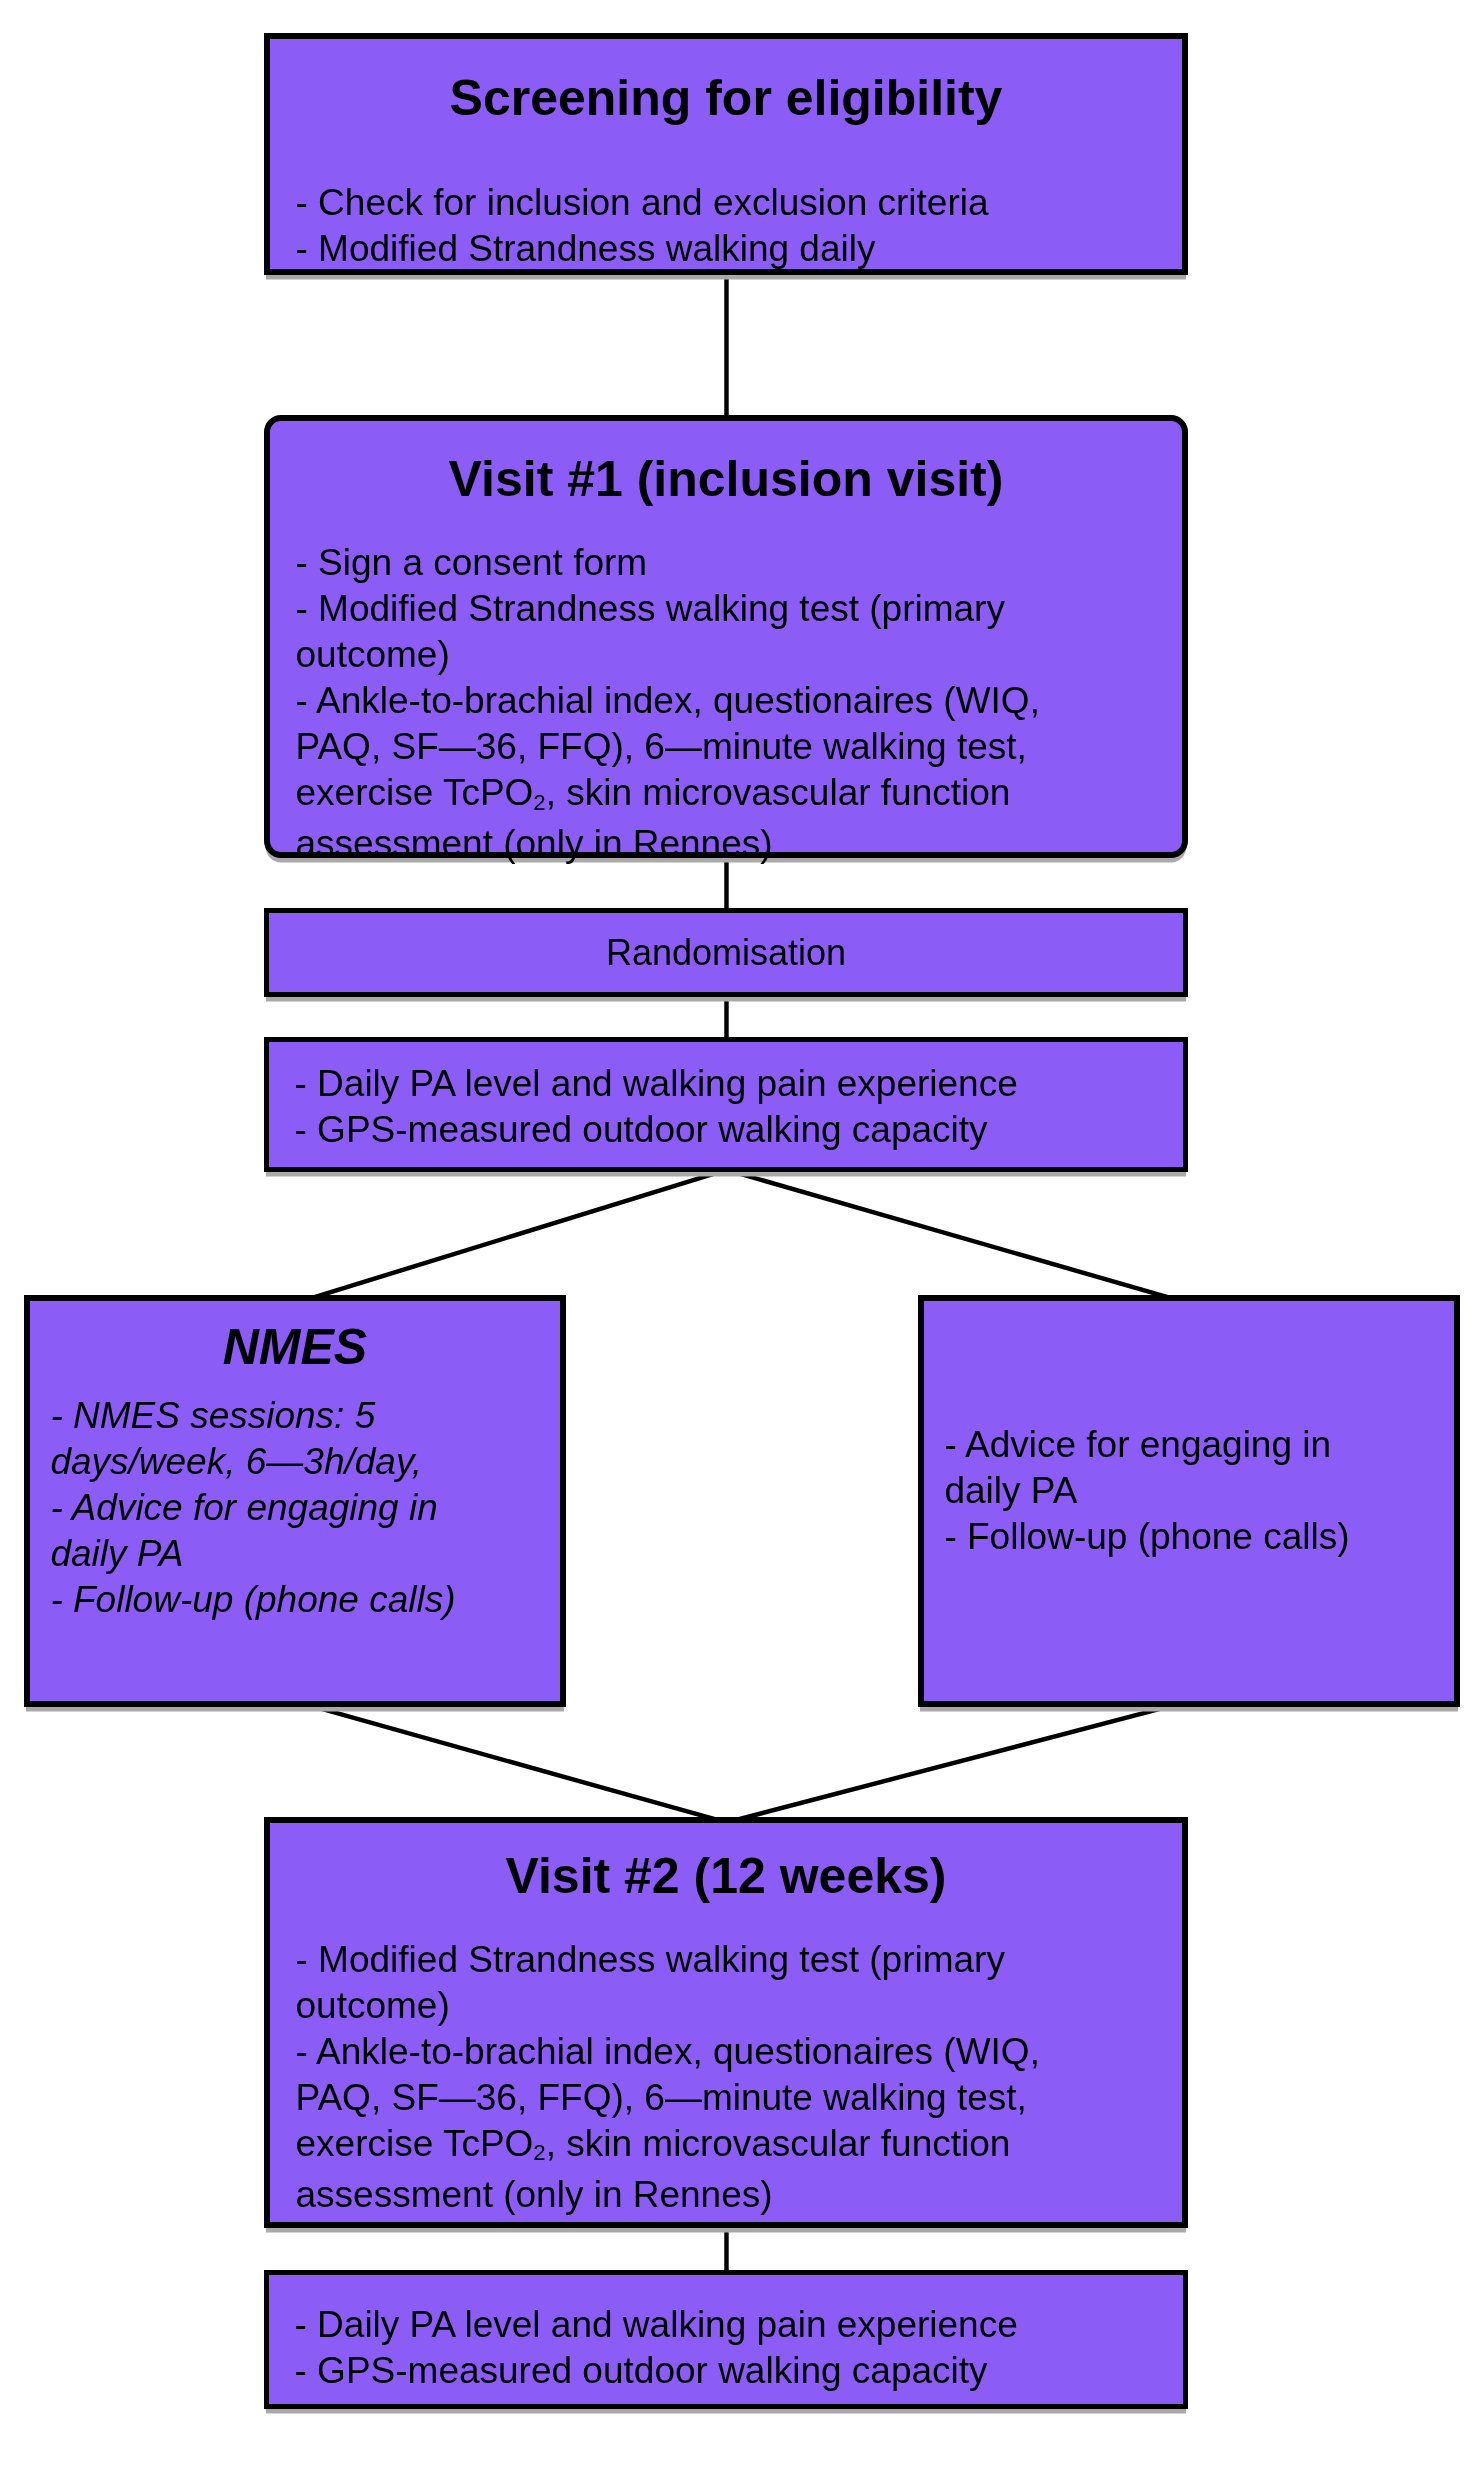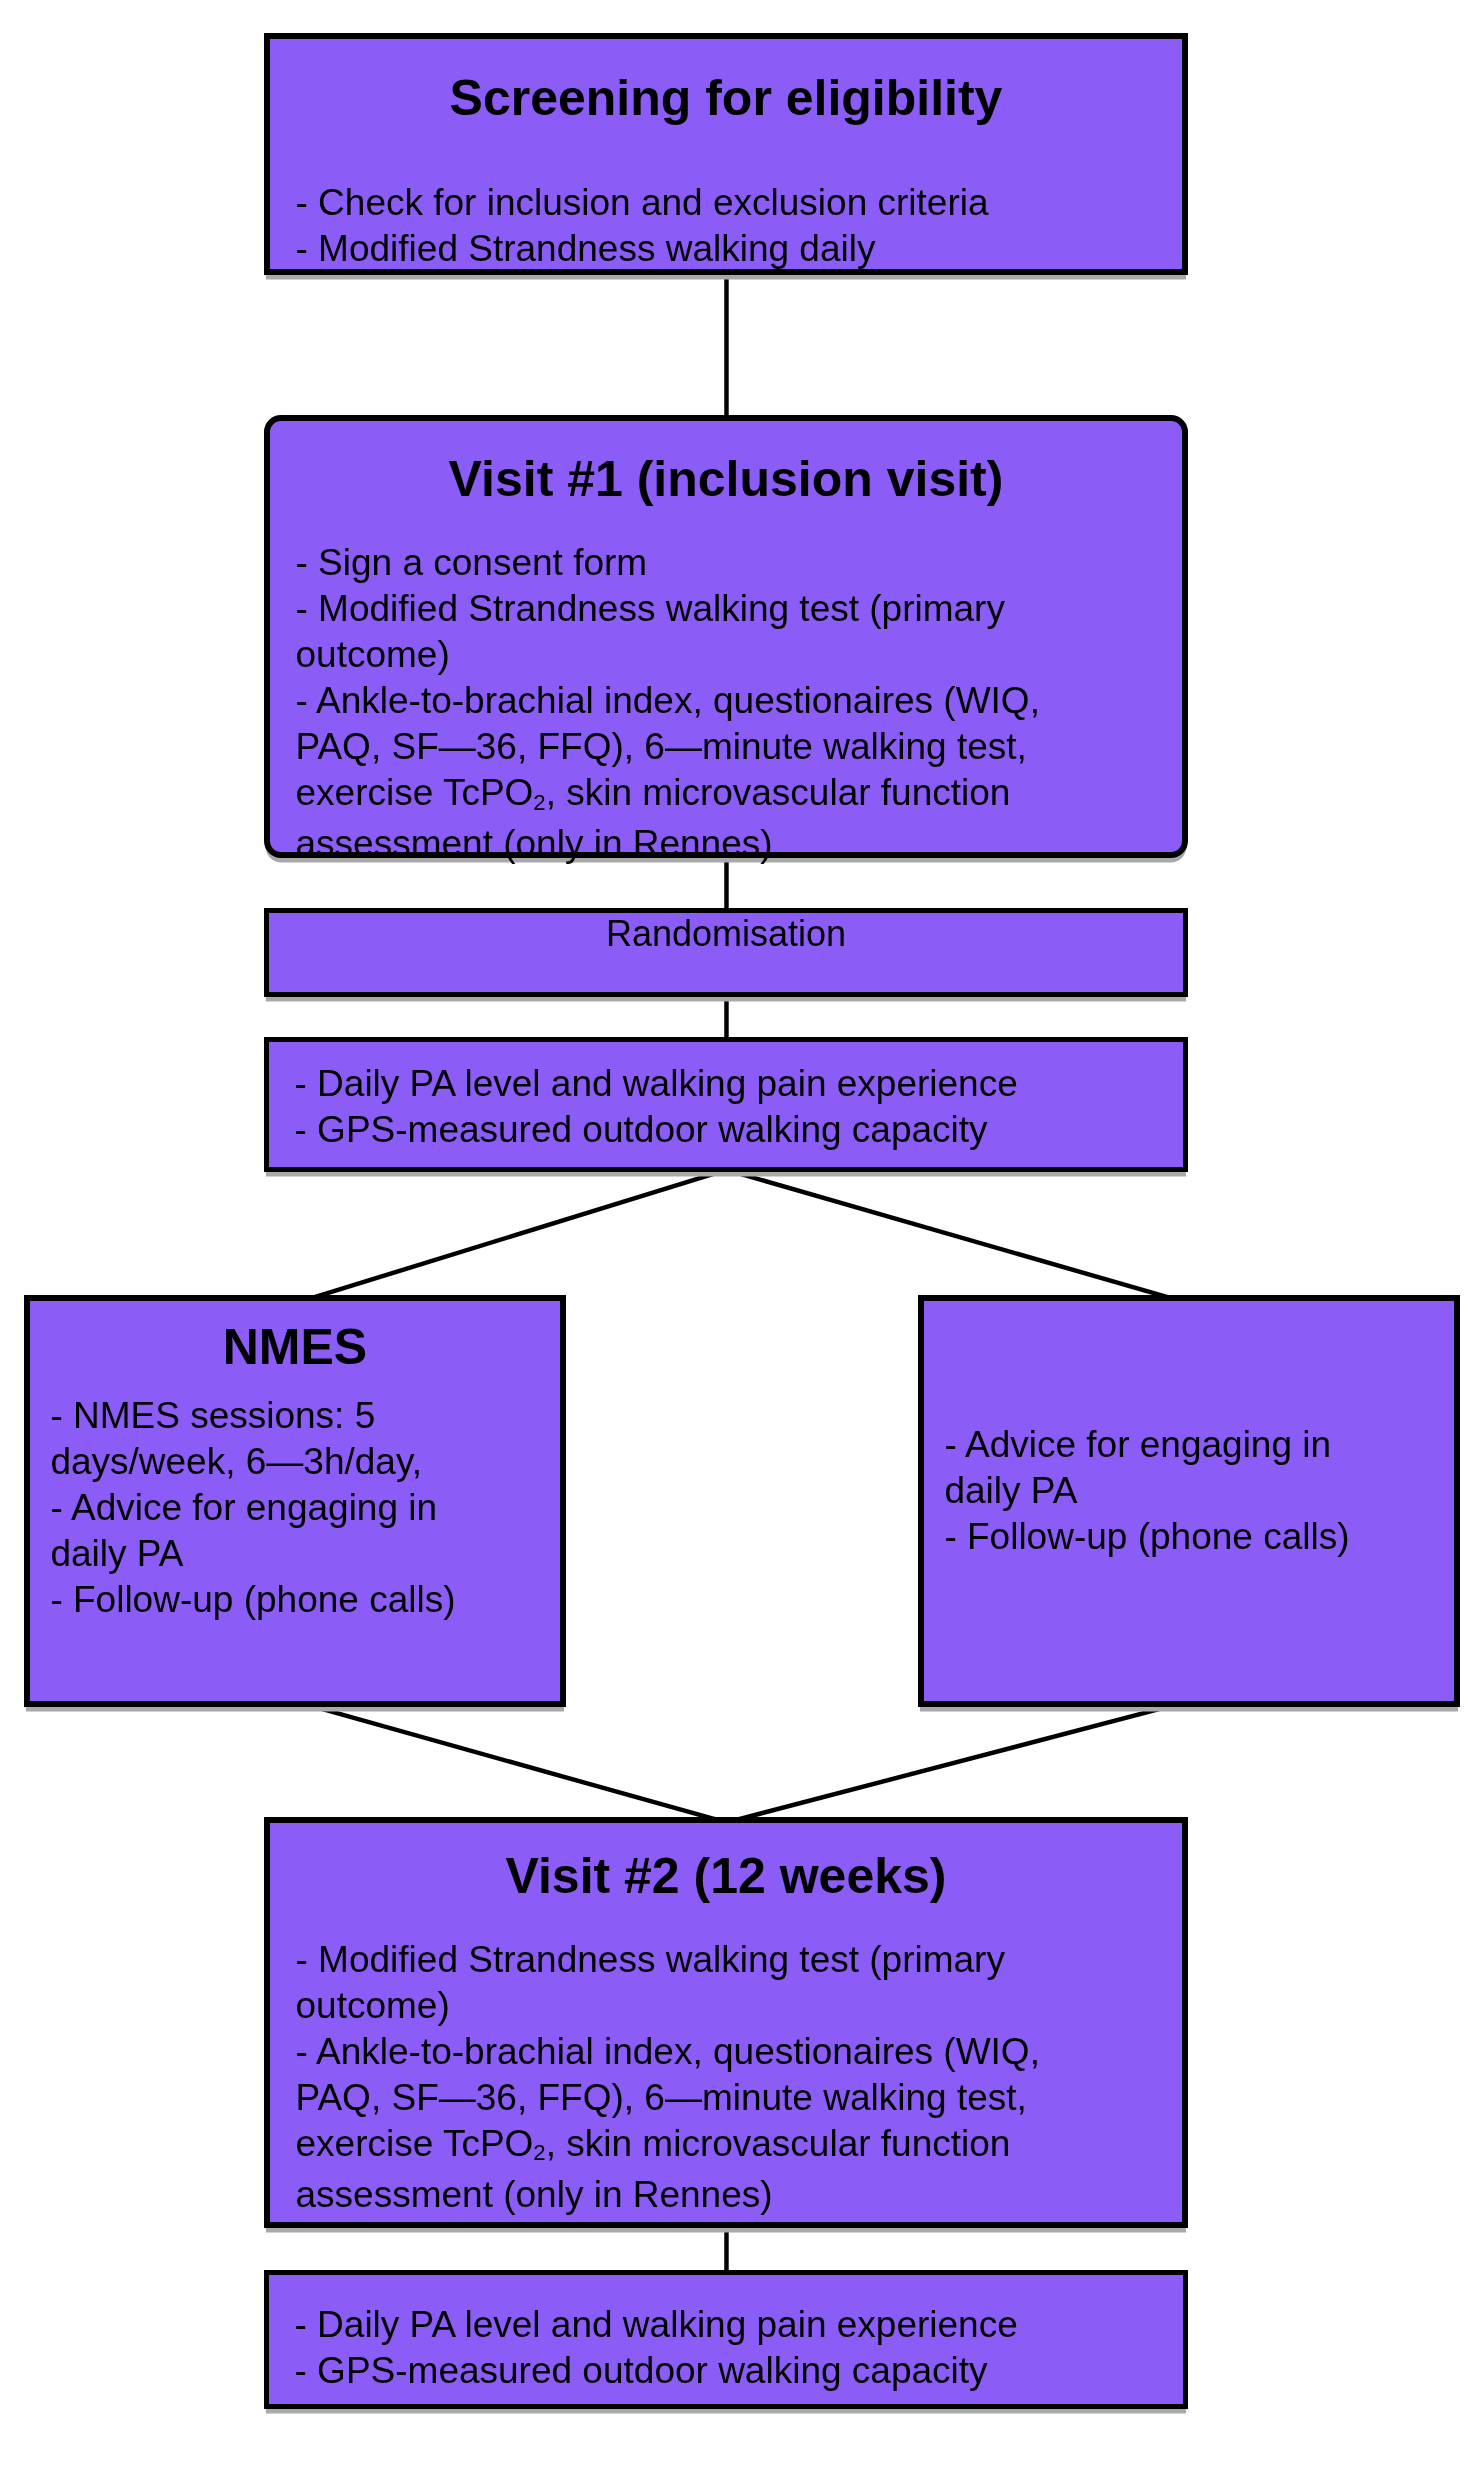--- a/index.html
+++ b/index.html
@@ -51,21 +51,21 @@
     line-height: 46px;
     white-space: nowrap;
   }
   .subscript {
     font-size: 0.6em;
     position: relative;
     top: 0.22em;
   }
   .centered-label {
     display: flex;
-    align-items: flex-start;
+    align-items: center;
     justify-content: center;
     font-size: 36px;
     text-align: center;
   }
 </style>
 </head>
 <body>
 
 <div class="canvas">
 
@@ -105,21 +105,21 @@
     <span>Randomisation</span>
   </div>
 
   <div class="box thin" style="left:264px; top:1037px; width:924px; height:135px; padding:19px 25.5px 0;">
     <div class="lines">
         <div class="line">- Daily PA level and walking pain experience</div>
         <div class="line">- GPS-measured outdoor walking capacity</div>
       </div>
   </div>
 
-  <div class="box" style="left:24px; top:1295px; width:542px; height:412px; padding:19px 20.4px 0;">
+  <div class="box" style="left:24px; top:1295px; width:542px; height:412px; padding:19px 20.4px 0;font-style:italic;">
     <div class="title">NMES</div>
     <div class="lines" style="margin-top:18px;">
         <div class="line">- NMES sessions: 5</div>
         <div class="line">days/week, 6—3h/day,</div>
         <div class="line">- Advice for engaging in</div>
         <div class="line">daily PA</div>
         <div class="line">- Follow-up (phone calls)</div>
       </div>
   </div>
 

